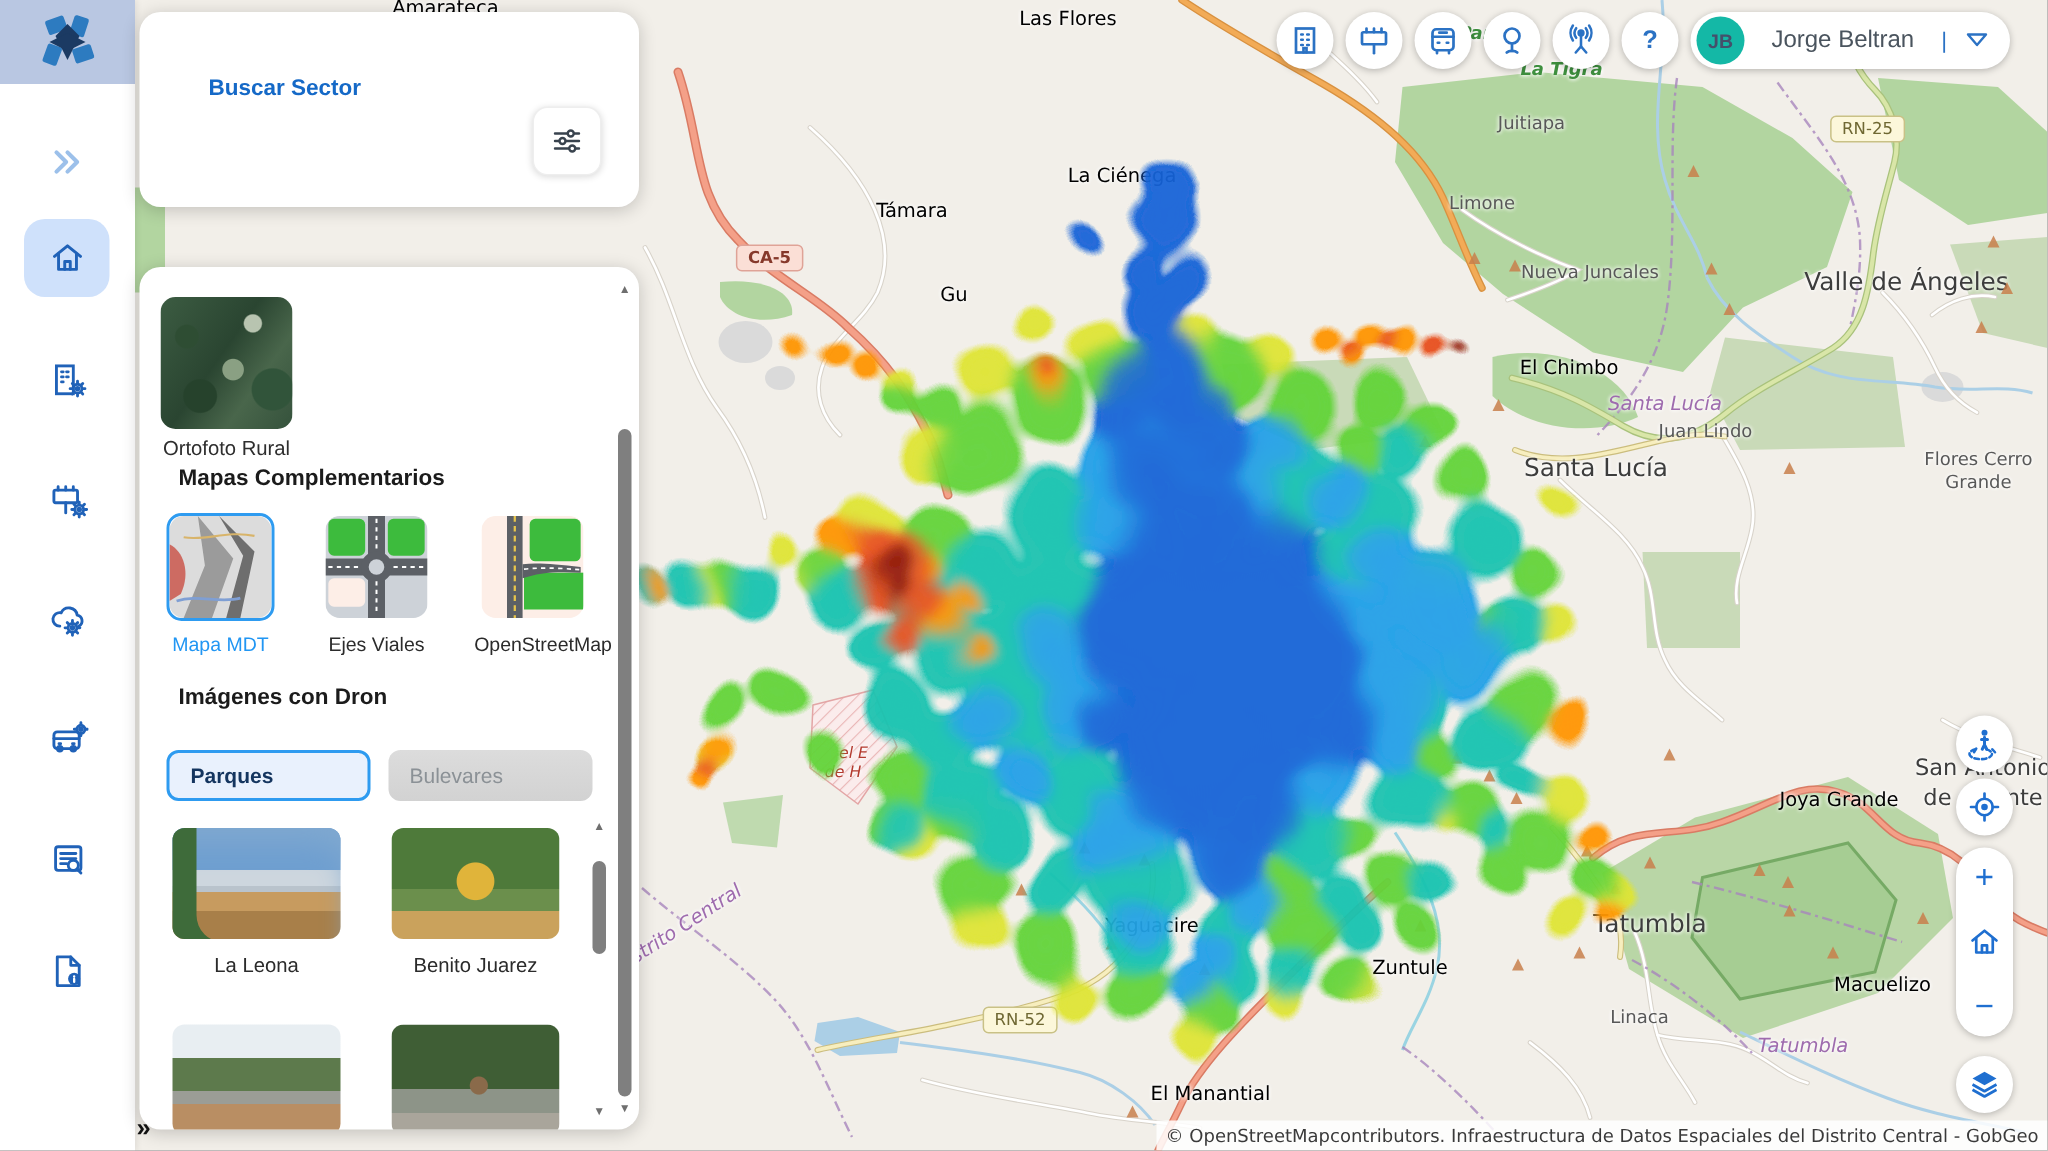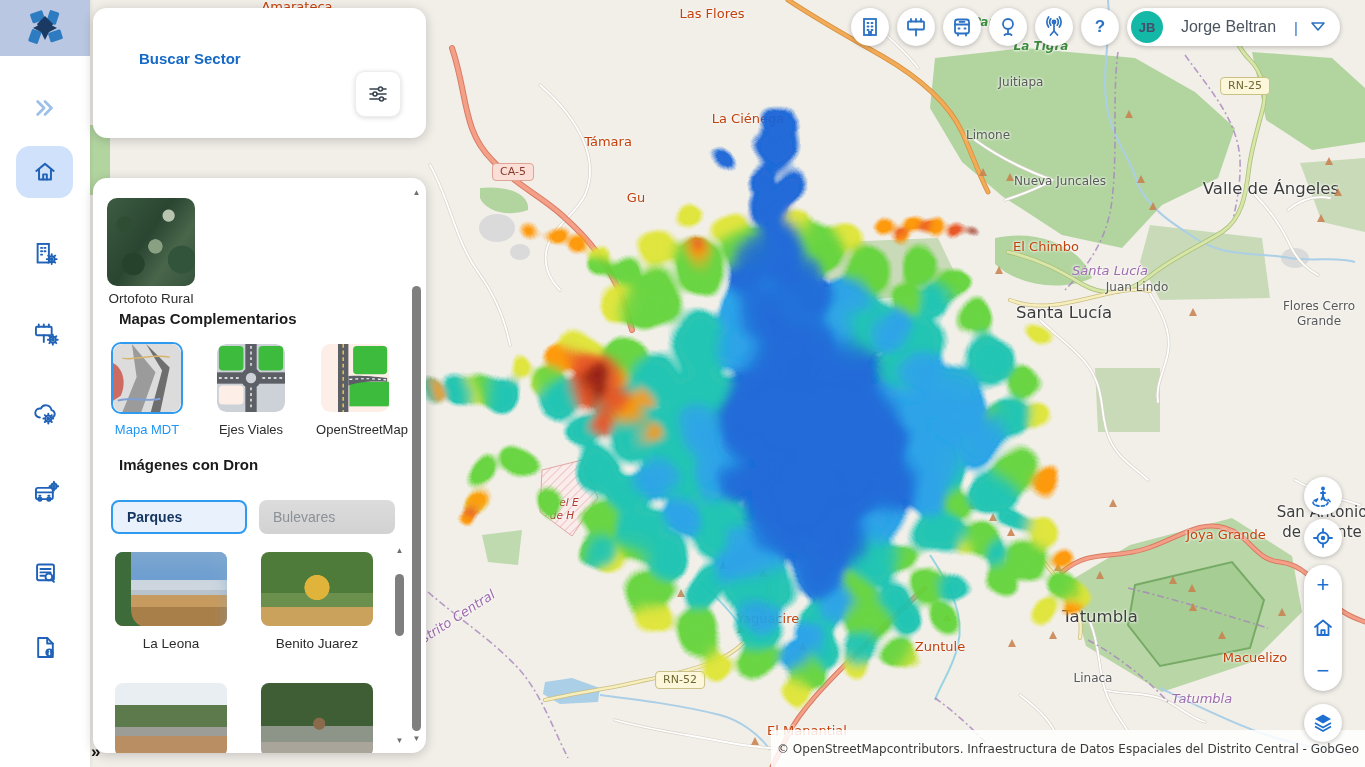--- a/index.html
+++ b/index.html
@@ -3,32 +3,32 @@
 <meta charset="utf-8">
 <style>
   html,body{margin:0;padding:0;background:#888;}
   #app{position:relative;width:1365px;height:767px;overflow:hidden;font-family:"Liberation Sans",sans-serif;background:#f2efe9;}
   svg{display:block}
   
   #basemap,#heatmap{position:absolute;pointer-events:none;}
   #basemap{left:0;top:0;}
   #heatmap{left:395px;top:85px;}
   #map-labels{position:absolute;left:0;top:0;width:100%;height:100%;pointer-events:none;font-family:"DejaVu Sans",sans-serif;}
-  .map-label{position:absolute;transform:translate(-50%,-50%);white-space:nowrap;color:#c2410c;text-shadow:0 0 3px #fff,0 0 3px #fff;}
+  .map-label{position:absolute;transform:translate(-50%,-50%);white-space:nowrap;color:#000000;text-shadow:0 0 3px #fff,0 0 3px #fff;}
   .lbl-town{font-size:13px;}
   .lbl-small{font-size:12px;color:#585858;}
   .lbl-big{font-size:16.5px;color:#3d3d3d;}
   .lbl-admin{font-size:13px;font-style:italic;color:#9e6bae;}
   .lbl-green{font-size:12px;font-style:italic;font-weight:bold;color:#3e8f3e;}
   .lbl-red{font-size:10.5px;font-style:italic;color:#b33a2e;}
   .lbl-twoline{white-space:normal;width:88px;text-align:center;line-height:1.25;}
   .lbl-bigtwo{white-space:normal;width:110px;text-align:center;font-size:15px;line-height:1.3;color:#3d3d3d;}
   .peak{position:absolute;width:0;height:0;transform:translate(-50%,-50%);border-left:4.5px solid transparent;border-right:4.5px solid transparent;border-bottom:8px solid #c87f4b;opacity:.85;}
   .badge{position:absolute;transform:translate(-50%,-50%);font-size:11px;font-family:"DejaVu Sans",sans-serif;padding:1px 7px 2px;border-radius:4px;border:1px solid;}
-  .badge-ca{background:#fbdfd6;border-color:#dfa397;color:#86392b;}
+  .badge-ca{background:#fbdfd6;border-color:#dfa397;color:#86392b;font-weight:bold;}
   .badge-rn{background:#fcf7da;border-color:#c9c186;color:#6f6833;}
   
   #sidebar{position:absolute;left:0;top:0;width:90px;height:767px;background:#fff;z-index:30;box-shadow:1px 0 4px rgba(0,0,0,.08);}
   #logo-block{position:absolute;left:0;top:0;width:90px;height:56px;background:#b9c7e2;display:flex;align-items:center;justify-content:center;}
   .side-item{position:absolute;left:0;width:90px;display:flex;justify-content:center;cursor:pointer;}
   .side-pill{position:absolute;left:16px;top:146px;width:57px;height:52px;background:#cfe1fb;border-radius:14px;display:flex;align-items:center;justify-content:center;cursor:pointer;}
   
   .panel{position:absolute;background:#fff;border-radius:14px;box-shadow:0 2px 12px rgba(0,0,0,.2);z-index:40;}
   #search-panel{left:93px;top:8px;width:333px;height:130px;}
   #search-title{position:absolute;left:46px;top:42px;font-size:15px;font-weight:bold;color:#1569c7;}
@@ -72,21 +72,21 @@
   #user-pill{width:213px;height:38px;background:#fff;border-radius:19px;box-shadow:0 1px 5px rgba(0,0,0,.25);display:flex;align-items:center;cursor:pointer;}
   #user-avatar{width:32px;height:32px;margin-left:4px;border-radius:50%;background:#14b8a6;color:#44506b;font-size:13px;font-weight:bold;display:flex;align-items:center;justify-content:center;}
   #user-name{flex:1;text-align:center;font-size:16px;color:#4a545e;}
   #user-divider{color:#2b72c4;font-size:15px;margin-right:12px;}
   #user-chevron{margin-right:14px;}
   
   .ctl-circle{position:absolute;left:1304px;width:38px;height:38px;border-radius:50%;background:#fff;box-shadow:0 1px 5px rgba(0,0,0,.25);display:flex;align-items:center;justify-content:center;cursor:pointer;z-index:20;}
   #ctl-zoom-pill{position:absolute;left:1304px;top:565px;width:38px;height:126px;background:#fff;border-radius:19px;box-shadow:0 1px 5px rgba(0,0,0,.25);display:flex;flex-direction:column;align-items:center;justify-content:space-between;padding:10px 0;box-sizing:border-box;z-index:20;}
   .zoom-txt{font-size:22px;color:#1f6fd0;cursor:pointer;line-height:20px;}
   
-  #attribution{position:absolute;right:0;bottom:0;height:37px;background:rgba(255,255,255,.85);display:flex;align-items:center;padding:0 6px;font-size:12px;color:#3a3a3a;z-index:15;font-family:"DejaVu Sans",sans-serif;}
+  #attribution{position:absolute;right:0;bottom:0;height:20px;background:rgba(255,255,255,.85);display:flex;align-items:center;padding:0 6px;font-size:12px;color:#3a3a3a;z-index:15;font-family:"DejaVu Sans",sans-serif;}
   #collapse-chevron{position:absolute;left:91px;top:742px;font-size:17px;font-weight:bold;color:#111;z-index:41;cursor:pointer;}
 </style>
 </head>
 <body>
 
 <div id="app">
 
   <svg id="basemap" width="1365" height="767" viewBox="0 0 1365 767">
     <defs>
       <pattern id="hatch" width="6" height="6" patternUnits="userSpaceOnUse" patternTransform="rotate(45)">

